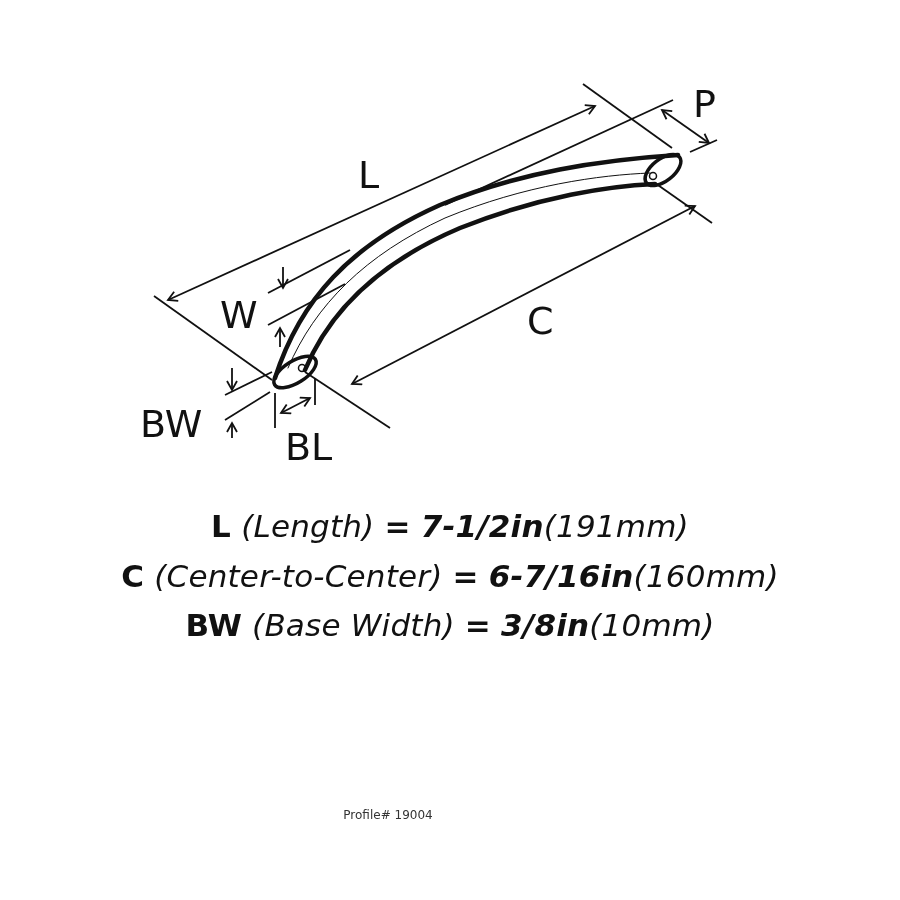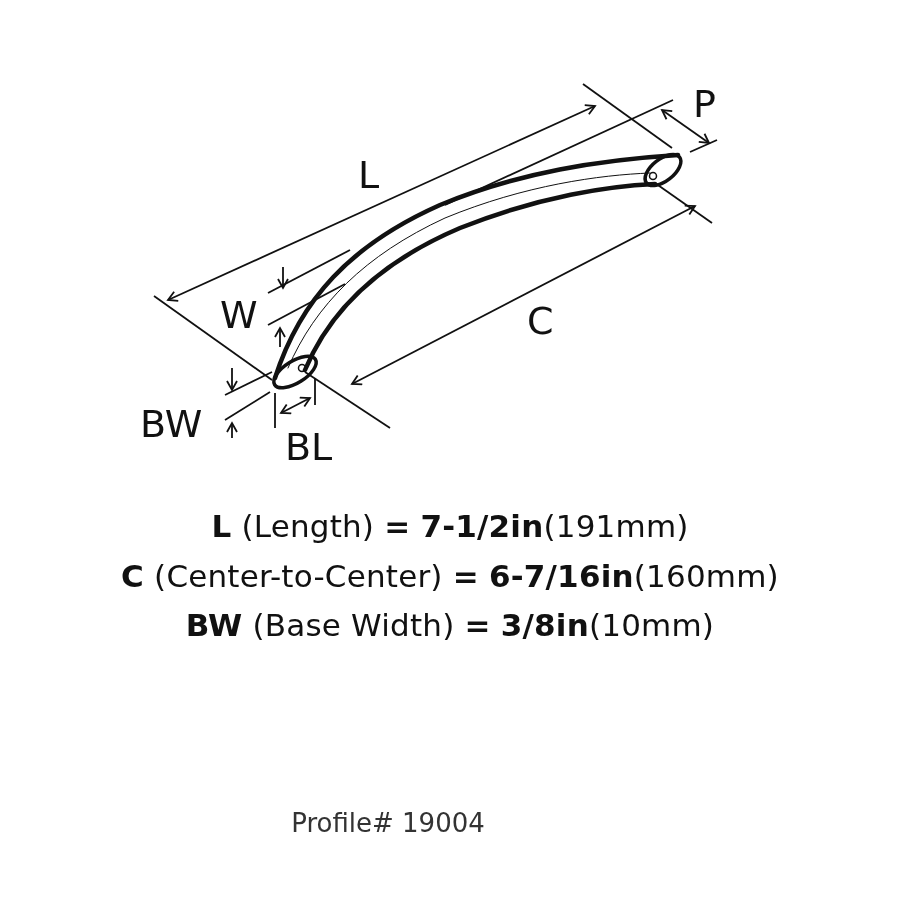--- a/index.html
+++ b/index.html
@@ -4,24 +4,24 @@
   <style>
     html, body { margin: 0; padding: 0; background: #ffffff; }
     body { width: 900px; height: 900px; position: relative; overflow: hidden;
            font-family: "DejaVu Sans", sans-serif; color: #111; }
     #drawing { position: absolute; left: 0; top: 0; width: 900px; height: 480px; }
     .dim-label { font-family: "DejaVu Sans", sans-serif; font-size: 38px; fill: #111; }
     #specs { position: absolute; left: 0; top: 502px; width: 900px; text-align: center; }
     .spec-row { font-size: 31px; line-height: 49.5px; white-space: nowrap; letter-spacing: 0.2px; }
     .spec-row .k { font-weight: bold; }
     .spec-row .eq { font-weight: bold; }
-    .spec-row .in { font-weight: bold; }
-    .spec-row .n { font-weight: normal; }
+    .spec-row .in { font-weight: bold; font-style: italic; }
+    .spec-row .n { font-weight: normal; font-style: italic; }
     #profile { position: absolute; left: 0; top: 808px; width: 776px; text-align: center;
-               font-size: 26px; color: #333; }
+               font-size: 12px; color: #333; }
   </style>
 </head>
 <body>
 
 <svg id="drawing" viewBox="0 0 900 480" xmlns="http://www.w3.org/2000/svg">
   <defs>
     <marker id="arr" markerWidth="12" markerHeight="12" refX="10" refY="6" orient="auto-start-reverse" markerUnits="userSpaceOnUse">
       <path d="M1,1 L10,6 L1,11" fill="none" stroke="#111" stroke-width="1.8"></path>
     </marker>
   </defs>

